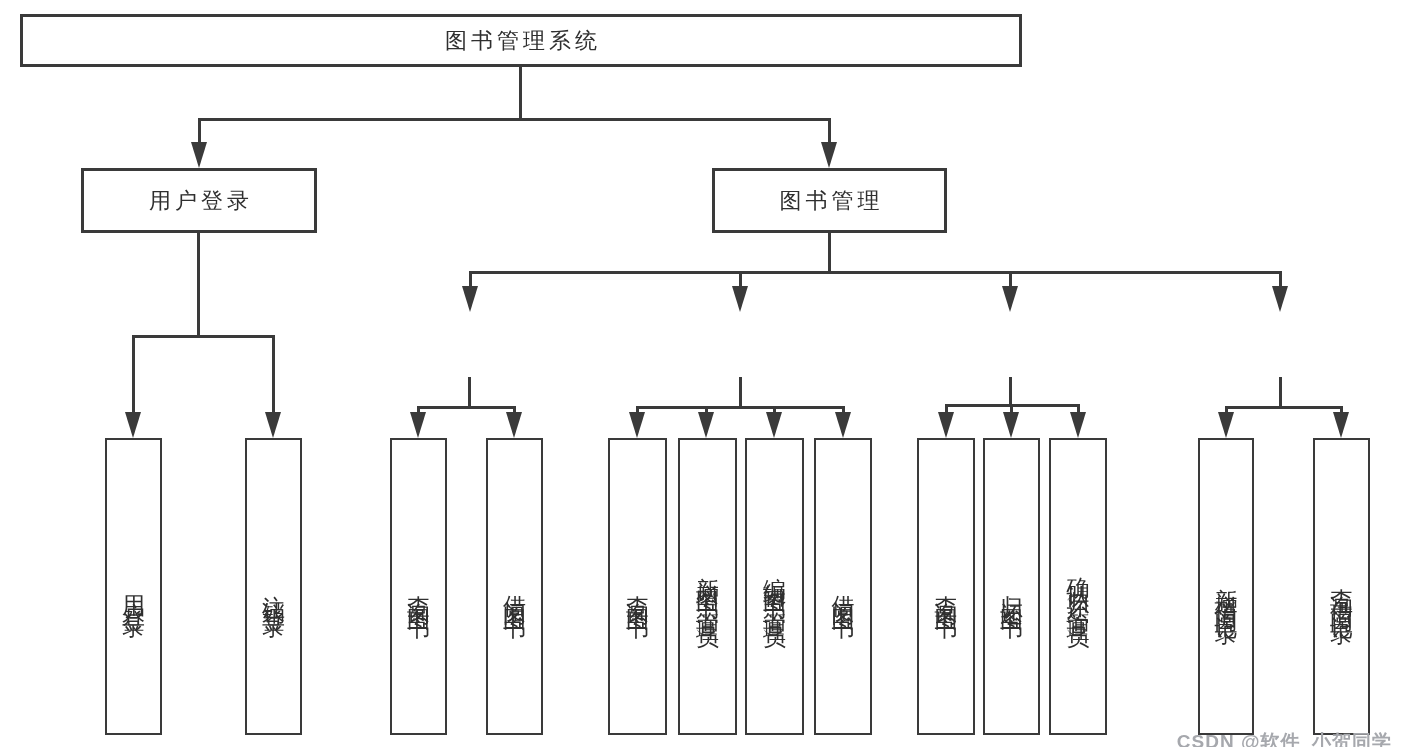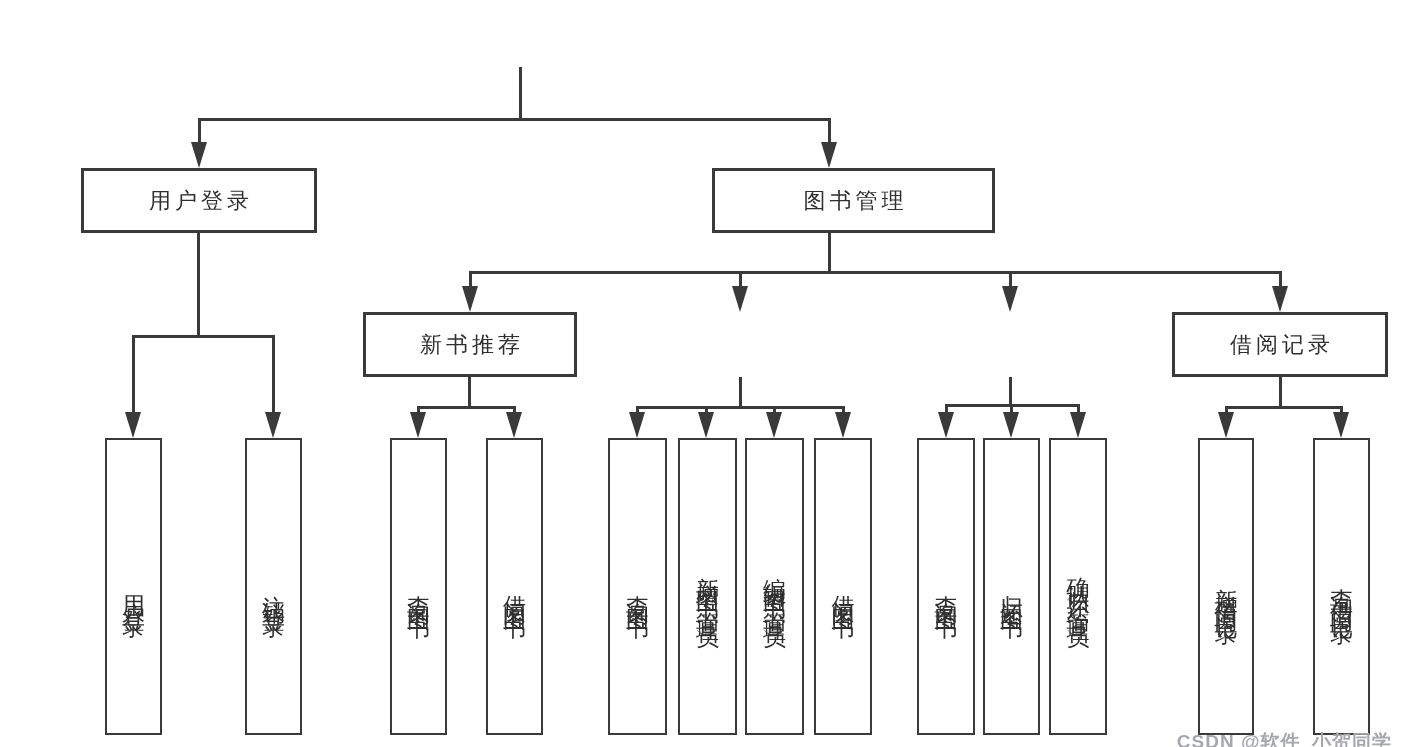--- a/index.html
+++ b/index.html
@@ -57,34 +57,31 @@
     color: var(--watermark, #a6a8ad);
     white-space: nowrap;
     font-weight: bold;
   }
 </style>
 </head>
 <body>
 
 <div class="canvas">
 
+  <div class="box" style="left:20px;top:14px;width:1002px;height:53px">
+    <span class="lbl">图书管理系统</span>
+  </div>
 
   <div class="box" style="left:81px;top:168px;width:236px;height:65px">
     <span class="lbl">用户登录</span>
   </div>
-  <div class="box" style="left:712px;top:168px;width:283px;height:65px">
+  <div class="box" style="left:712px;top:168px;width:235px;height:65px">
     <span class="lbl">图书管理</span>
   </div>
 
-  <div class="box" style="left:363px;top:312px;width:214px;height:65px">
-    <span class="lbl">新书推荐</span>
-  </div>
-  <div class="box" style="left:1172px;top:312px;width:216px;height:65px">
-    <span class="lbl">借阅记录</span>
-  </div>
 
   <div class="box leaf" style="left:105px;top:438px;width:57px;height:297px">
     <span class="lbl">用户登录</span>
   </div>
   <div class="box leaf" style="left:245px;top:438px;width:57px;height:297px">
     <span class="lbl">注销登录</span>
   </div>
 
   <div class="box leaf" style="left:390px;top:438px;width:57px;height:297px">
     <span class="lbl">查询图书</span>

